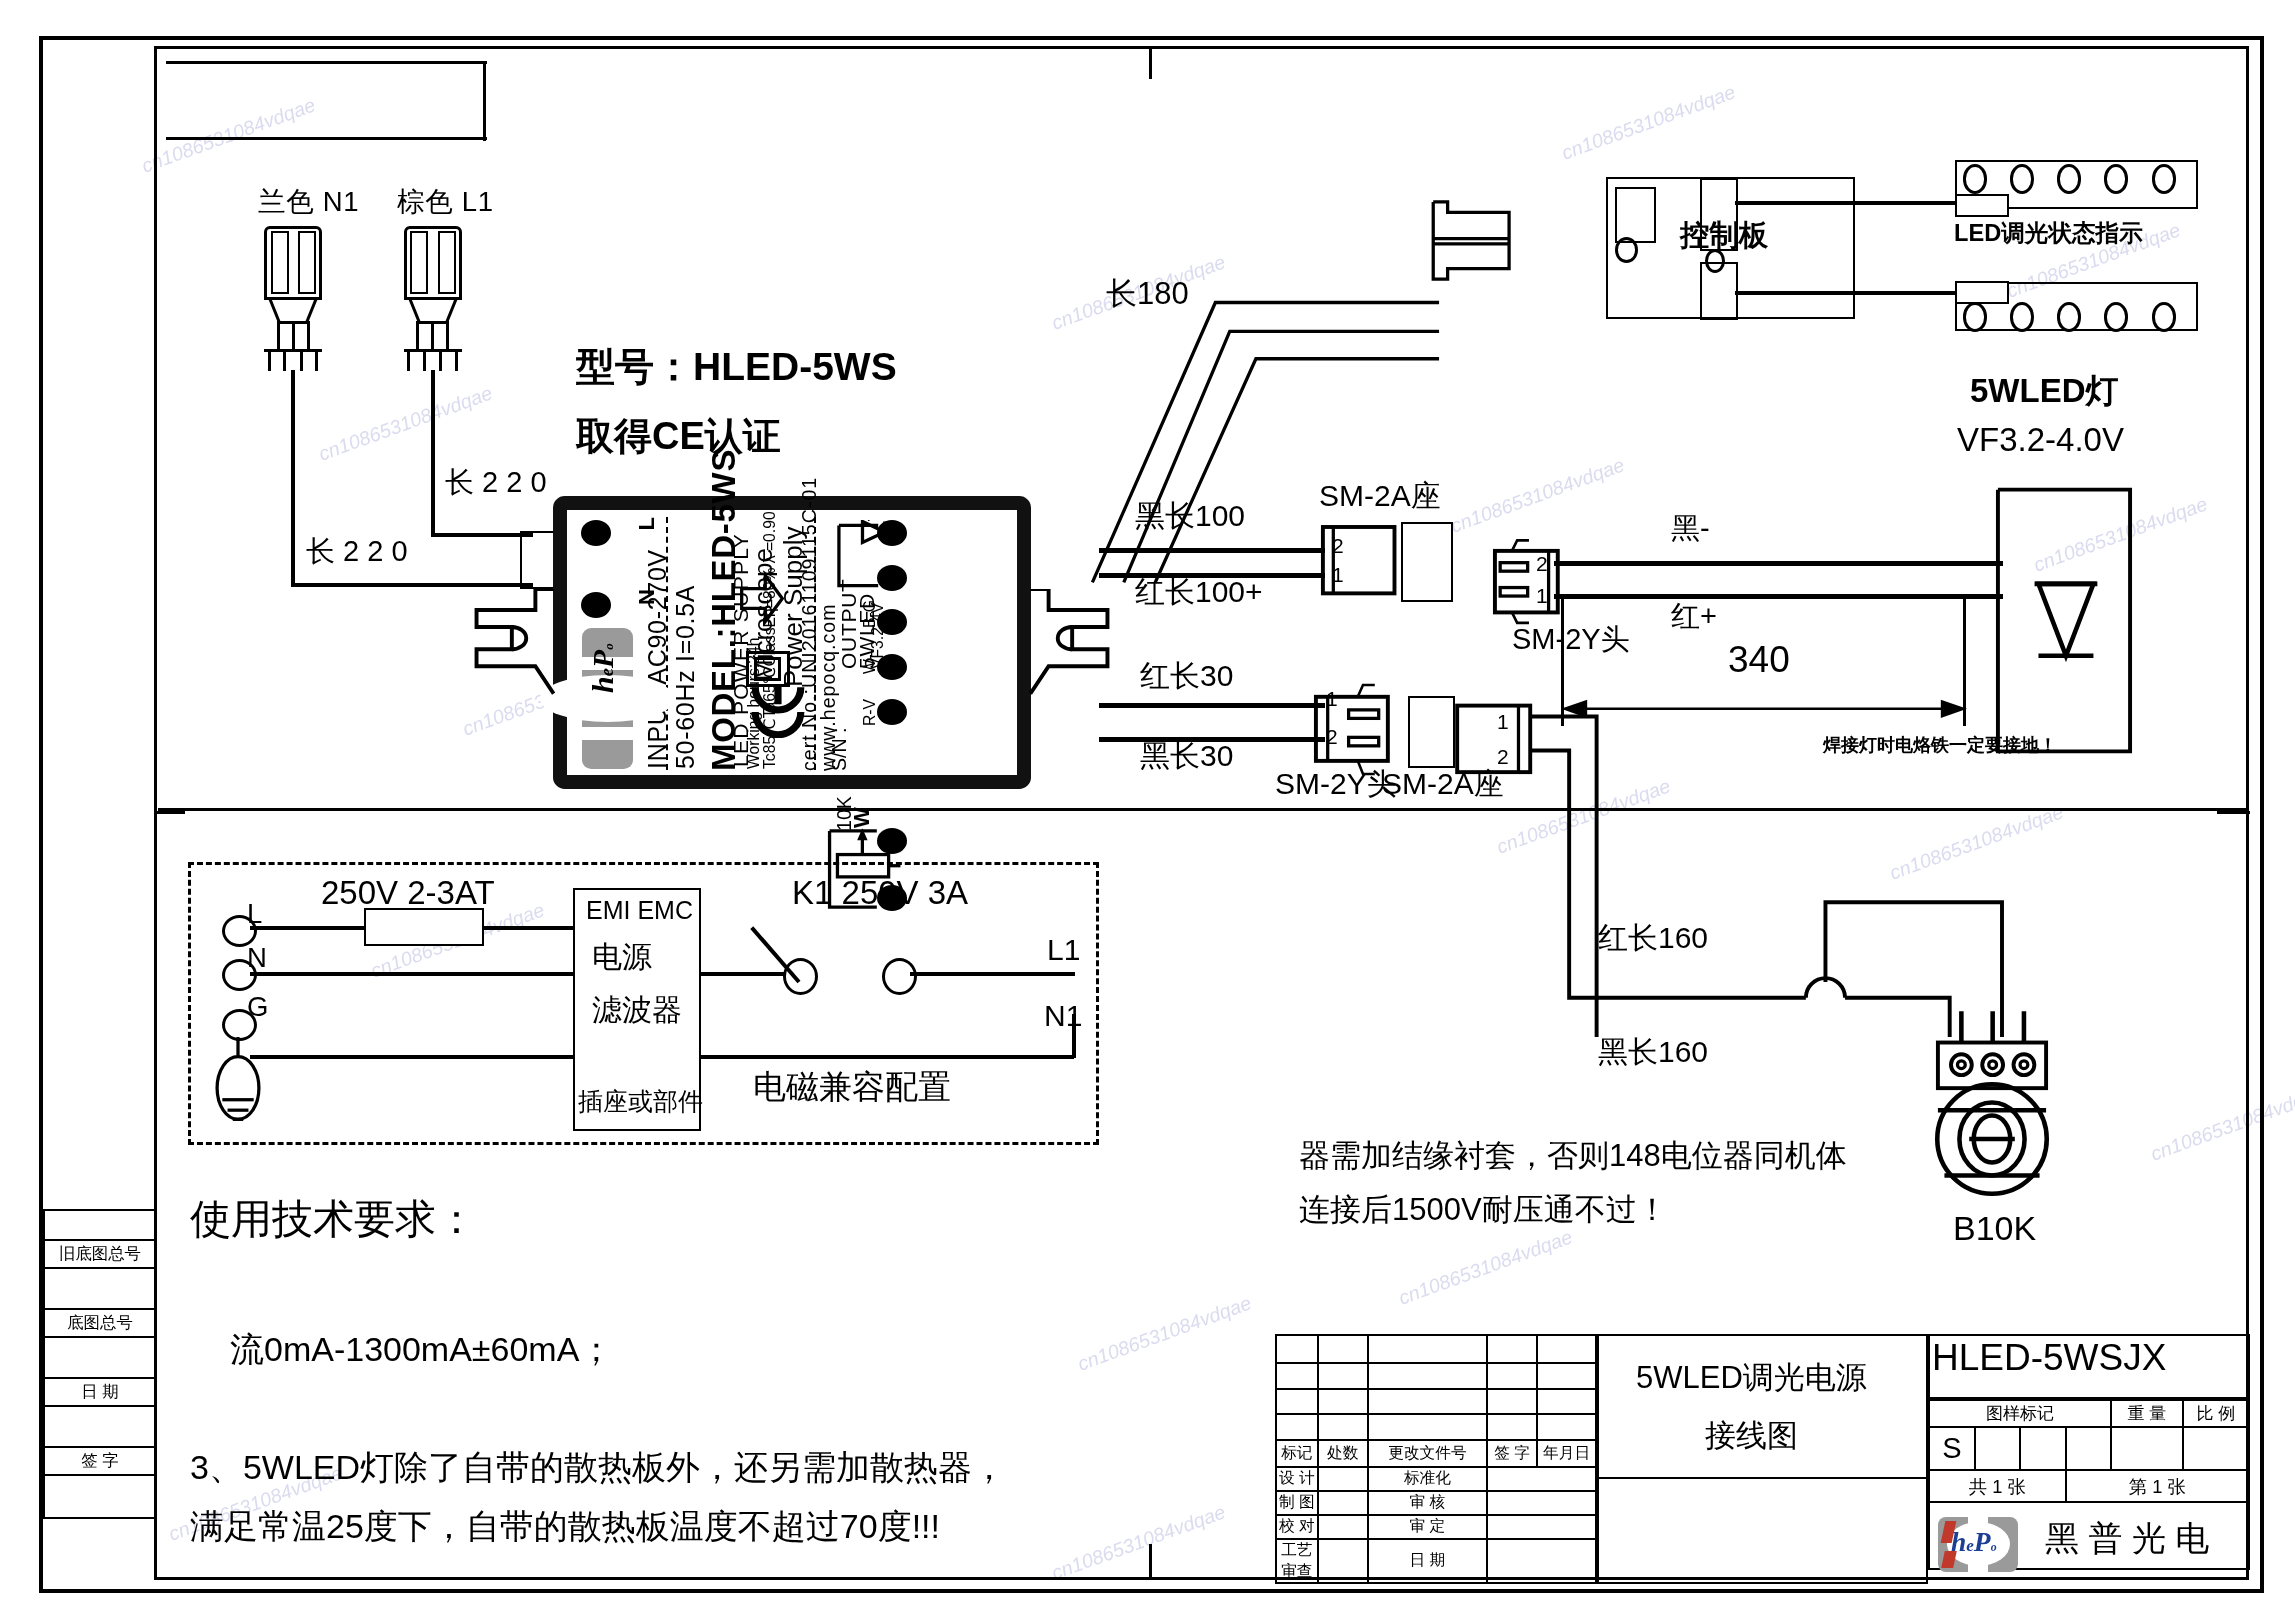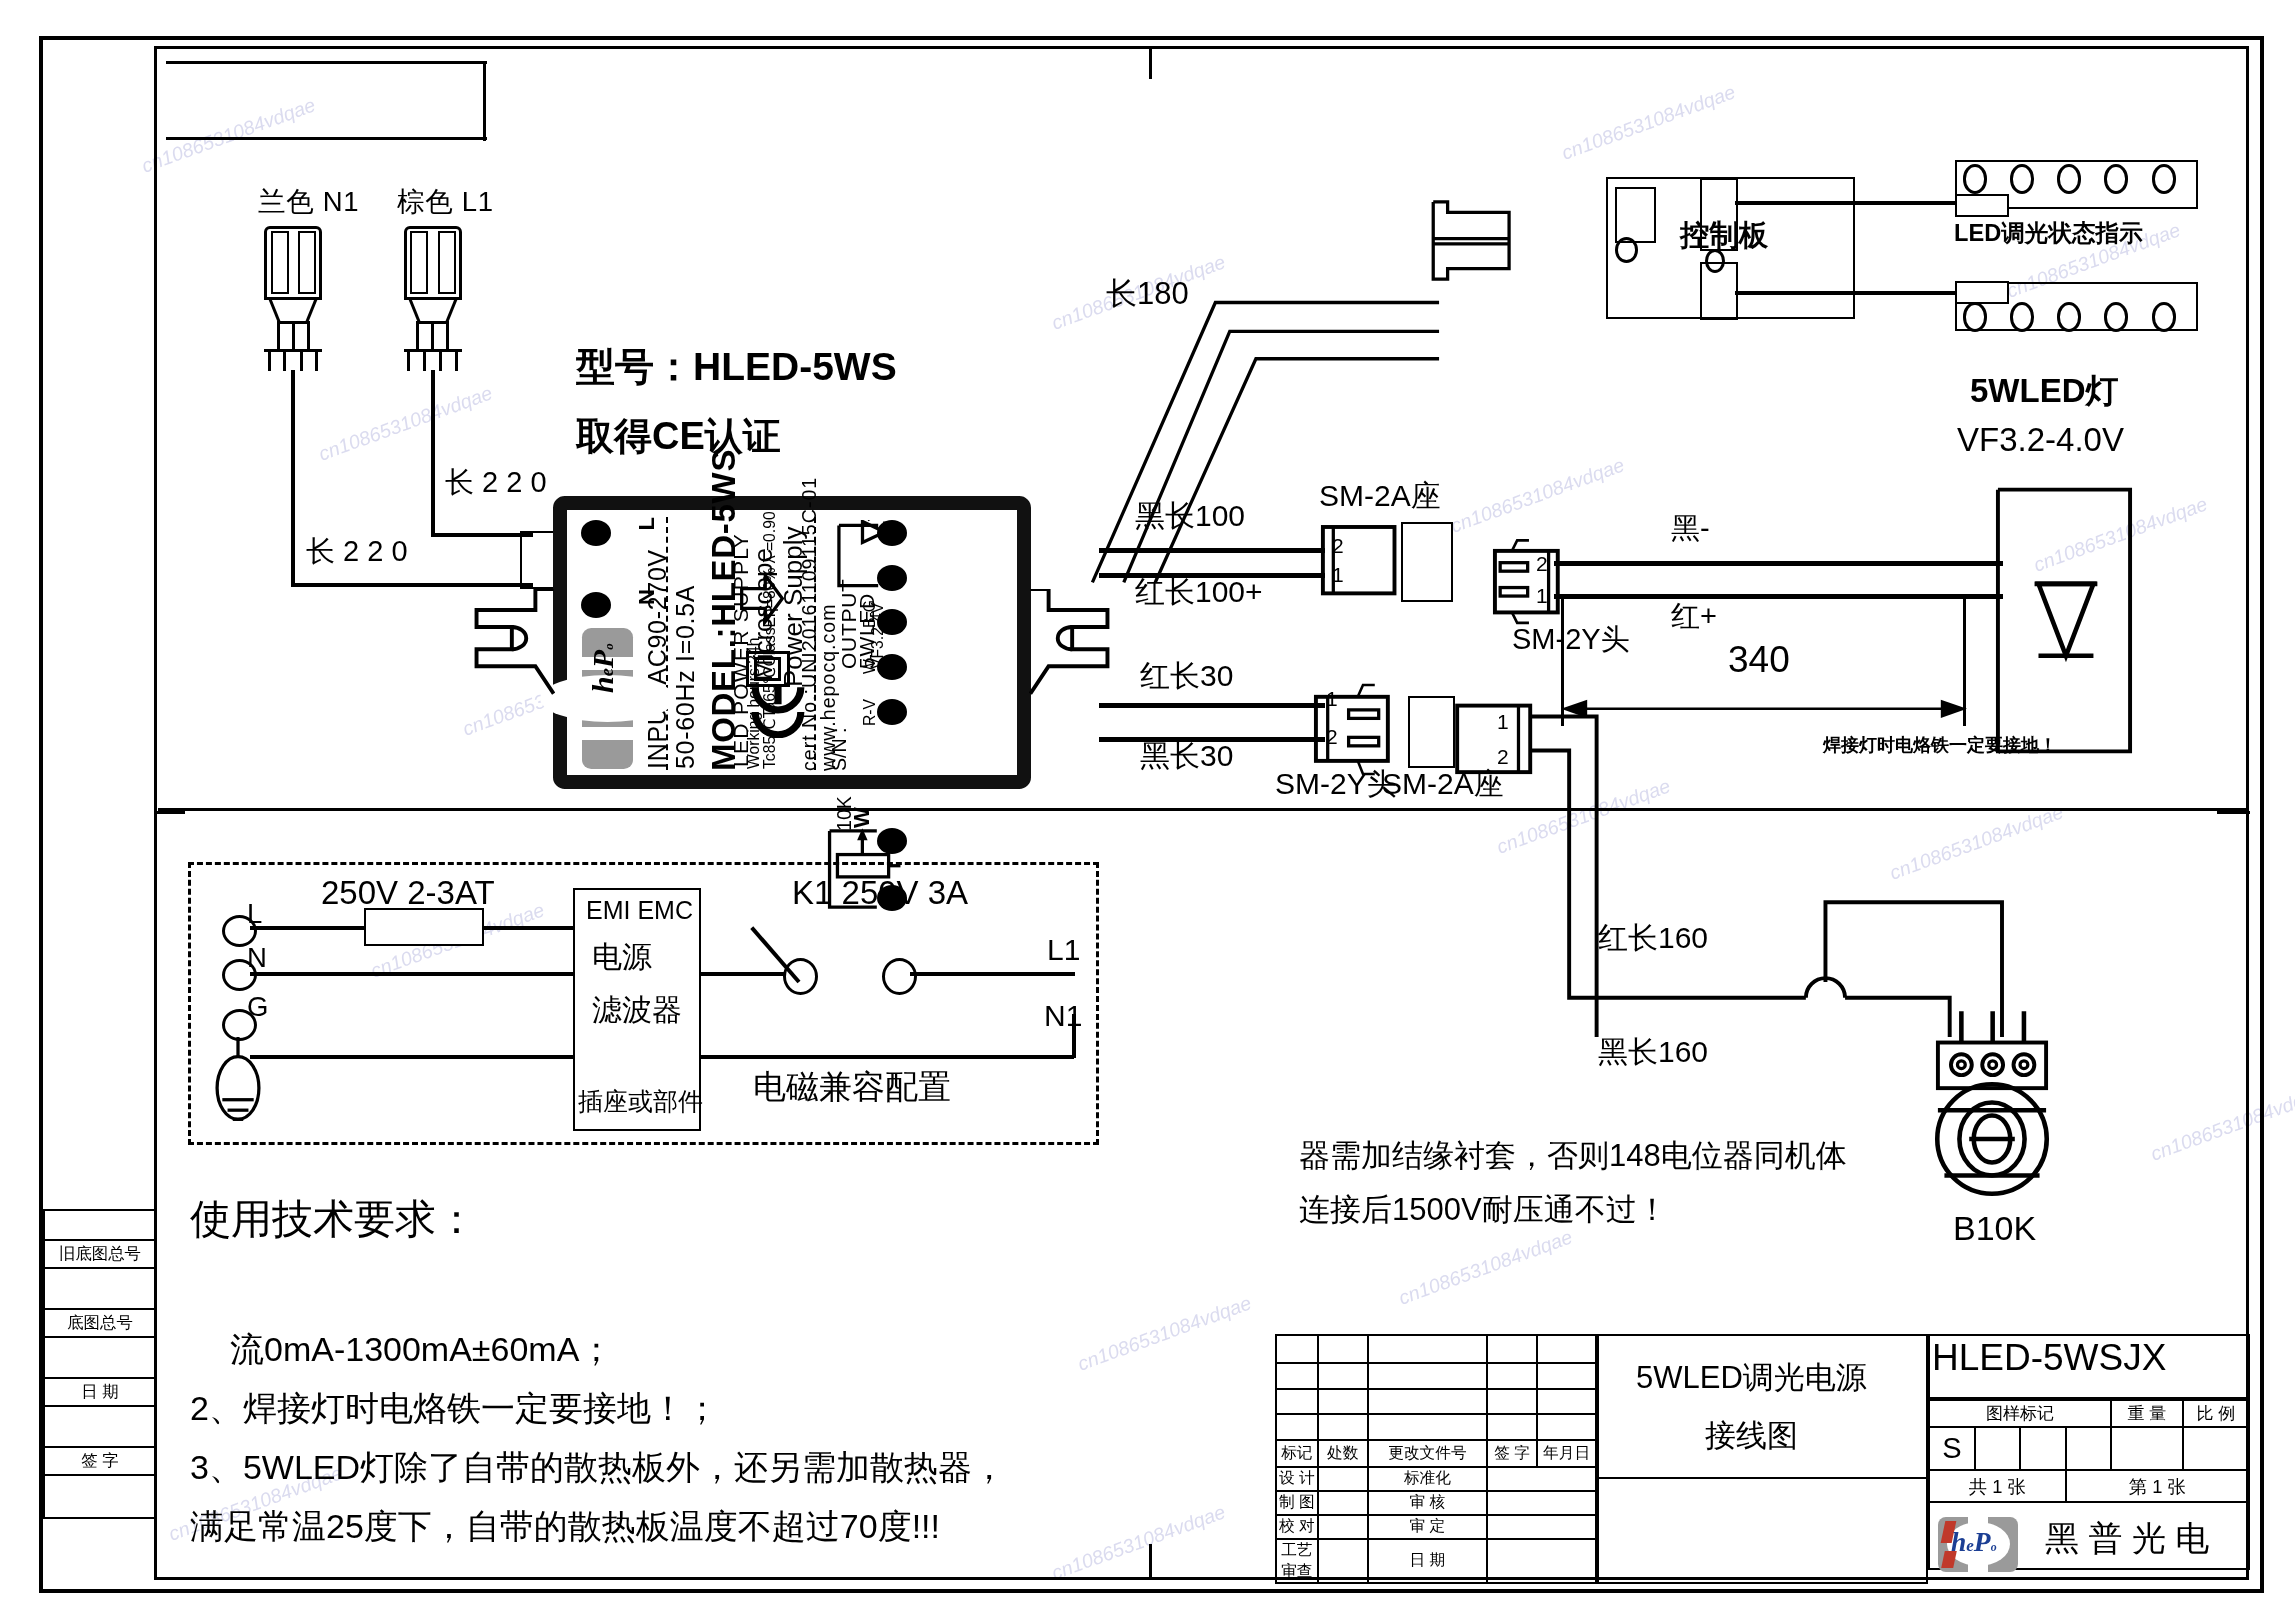--- a/index.html
+++ b/index.html
@@ -426,21 +426,20 @@
   <div class="txt" style="left:1047px;top:914px;font-size:30px;margin-top:21px;">L1</div>
 
   <div class="ln" style="left:701px;top:1055px;width:373px;height:3.9px;"></div>
   <div class="ln" style="left:1072px;top:1014px;width:3.9px;height:44px;"></div>
   <div class="txt" style="left:1044px;top:1001px;font-size:30px;">N1</div>
 
   <div class="txt" style="left:753px;top:1070px;font-size:33px;">电磁兼容配置</div>
 
   <div class="txt" style="left:190px;top:1199px;font-size:41px;">使用技术要求：</div>
   <div class="txt" style="left:190px;top:1332px;font-size:34px;margin-left:40px;">流0mA-1300mA±60mA；</div>
-  <div class="txt" style="left:190px;top:1391px;font-size:34px;">2、焊接灯时电烙铁一定要接地！；</div>
   <div class="txt" style="left:190px;top:1450px;font-size:34px;">3、5WLED灯除了自带的散热板外，还另需加散热器，</div>
   <div class="txt" style="left:190px;top:1509px;font-size:34px;">满足常温25度下，自带的散热板温度不超过70度!!!</div>
 
   <table class="tb" style="left:43px;top:1209px;width:114px;">
     <tbody>
         <tr>
           <td style="height:27.5px;"></td>
         </tr>
     <tr>
           <td style="height:26px;font-size:16.4px;">旧底图总号</td>

